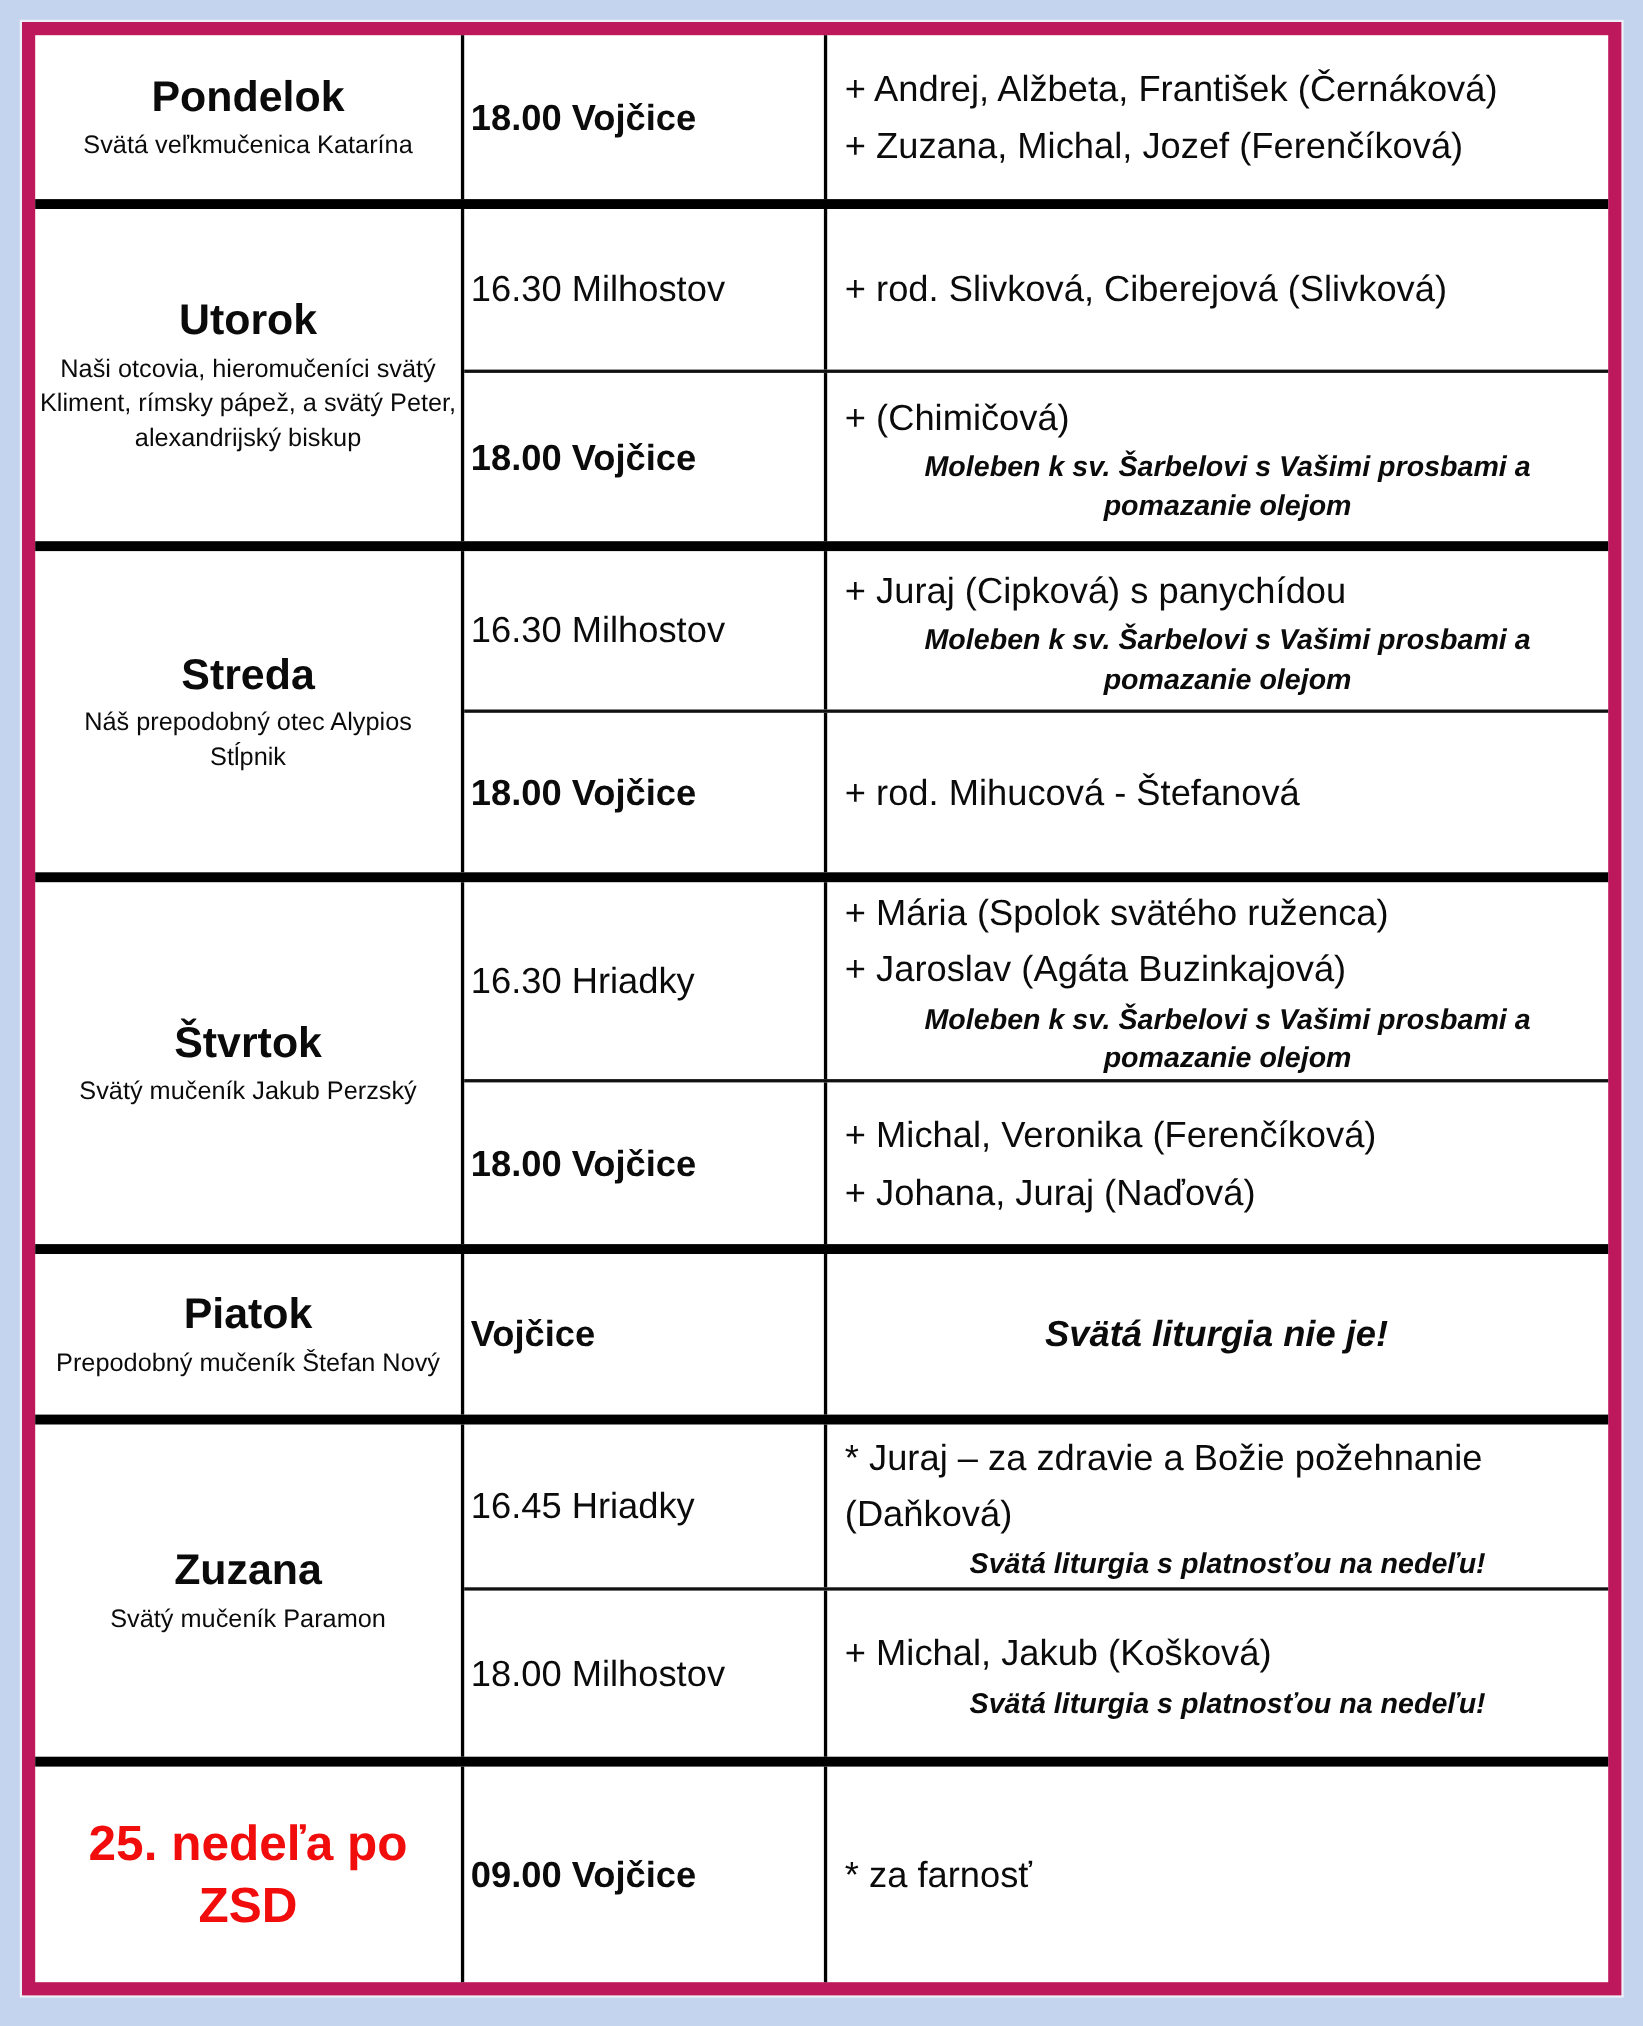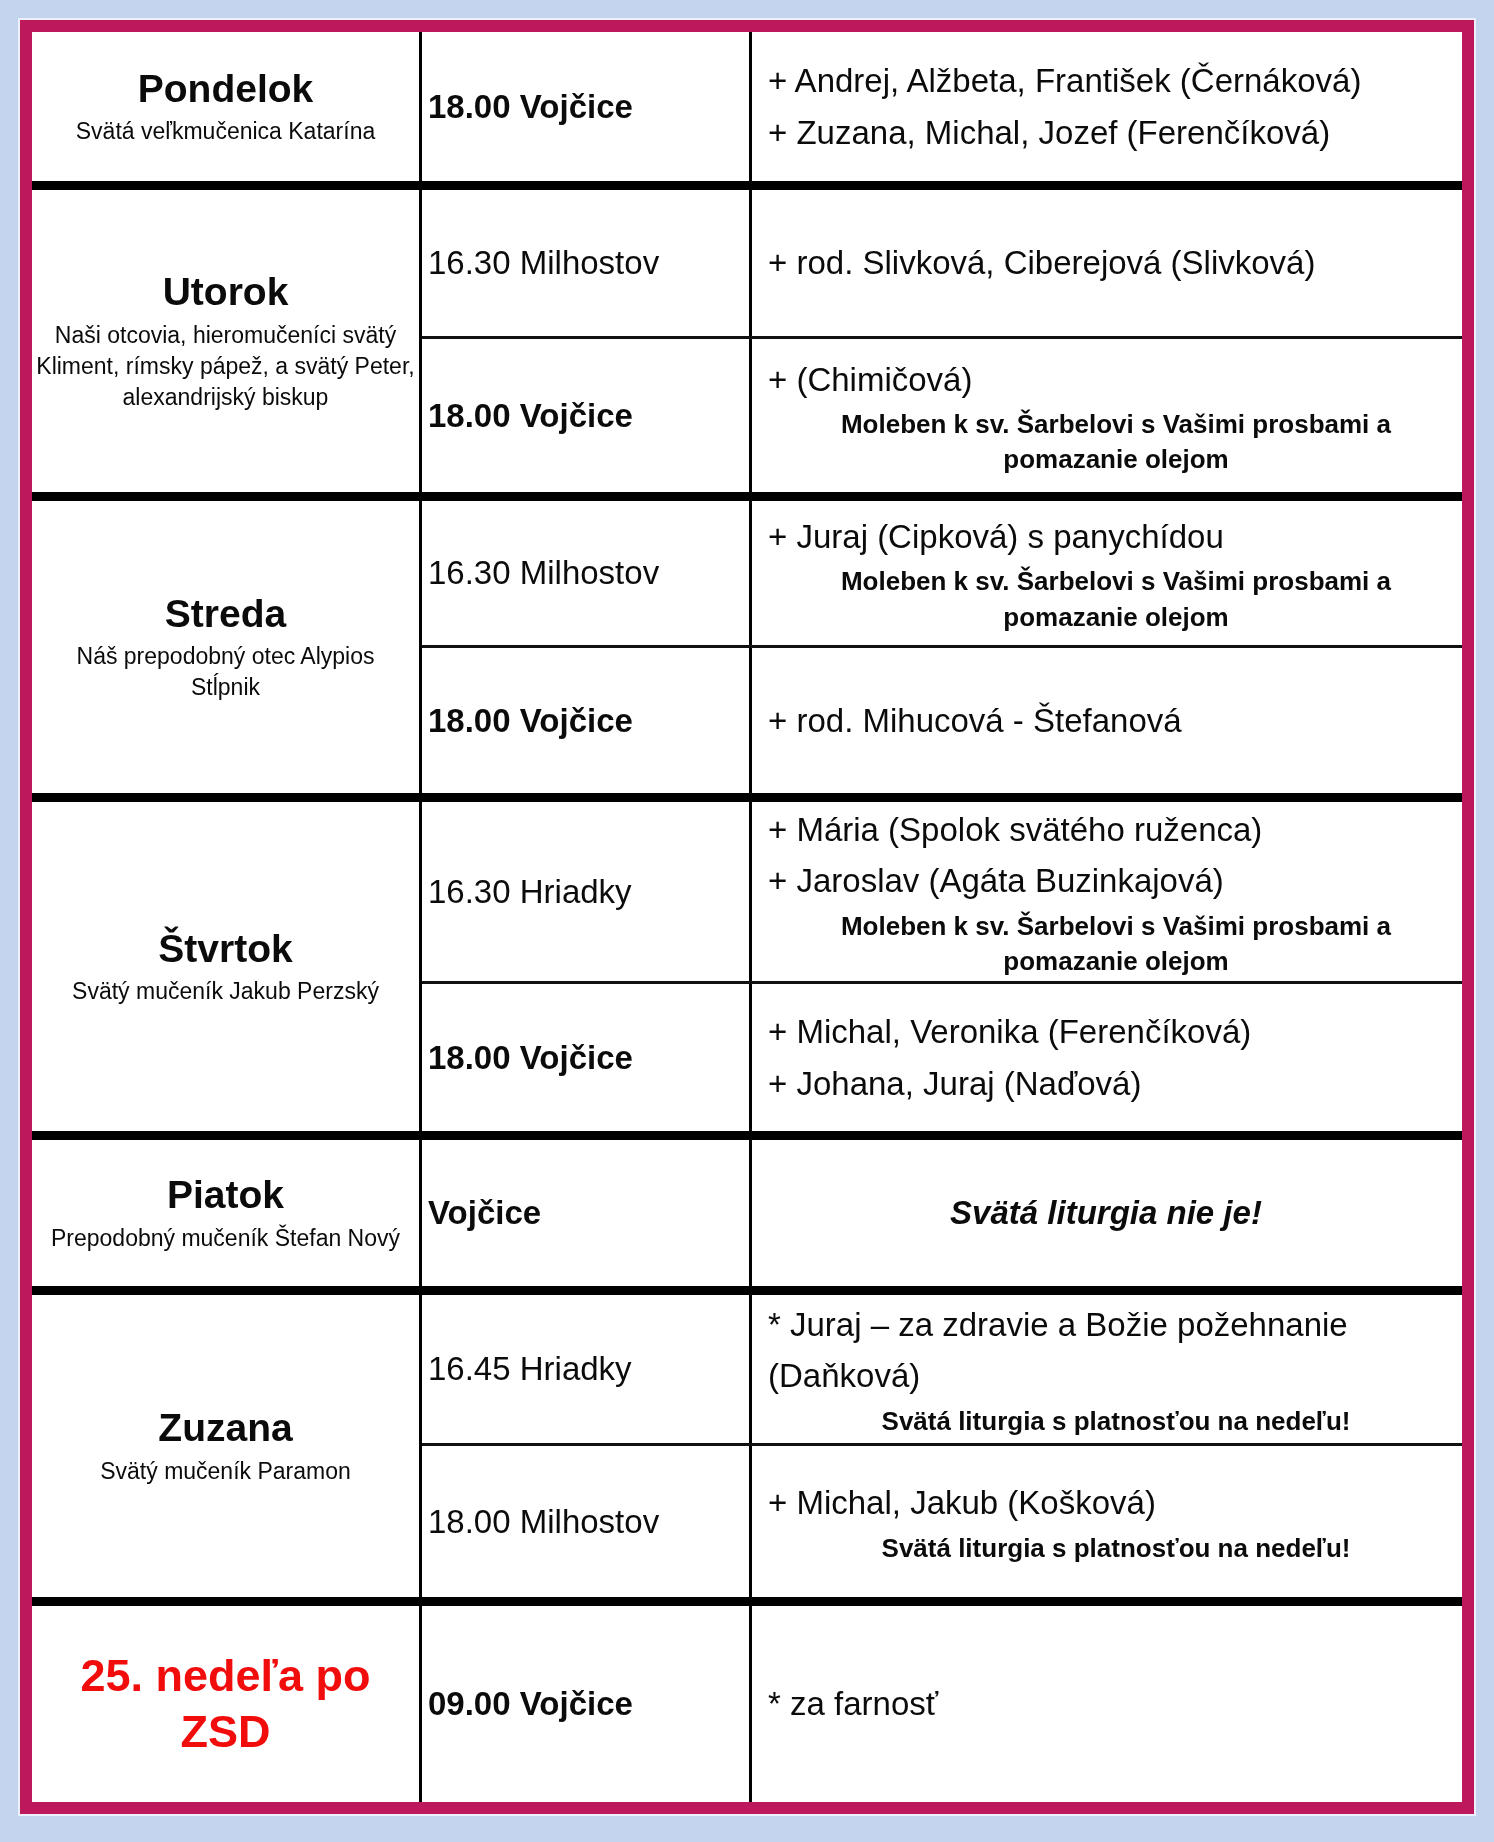--- a/index.html
+++ b/index.html
@@ -43,21 +43,21 @@
   }
   .time-cell.bold { font-weight: 700; }
   .intention-cell {
     flex: 1 1 auto;
     display: flex; flex-direction: column; justify-content: center;
     padding: 8px 18px 8px 16px;
     border-radius: 25px;
   }
   .intention-line { font-size: 33px; line-height: 1.55; }
   .service-note {
-    font-size: 26px; font-weight: 700; 
+    font-size: 26px; font-weight: 700; font-style: italic;
     text-align: center; line-height: 1.35;
     padding: 2px 40px 0 60px;
   }
   .cancel-note {
     font-size: 33px; font-weight: 700; font-style: italic;
     text-align: center;
   }
 </style>
 </head>
 <body>

